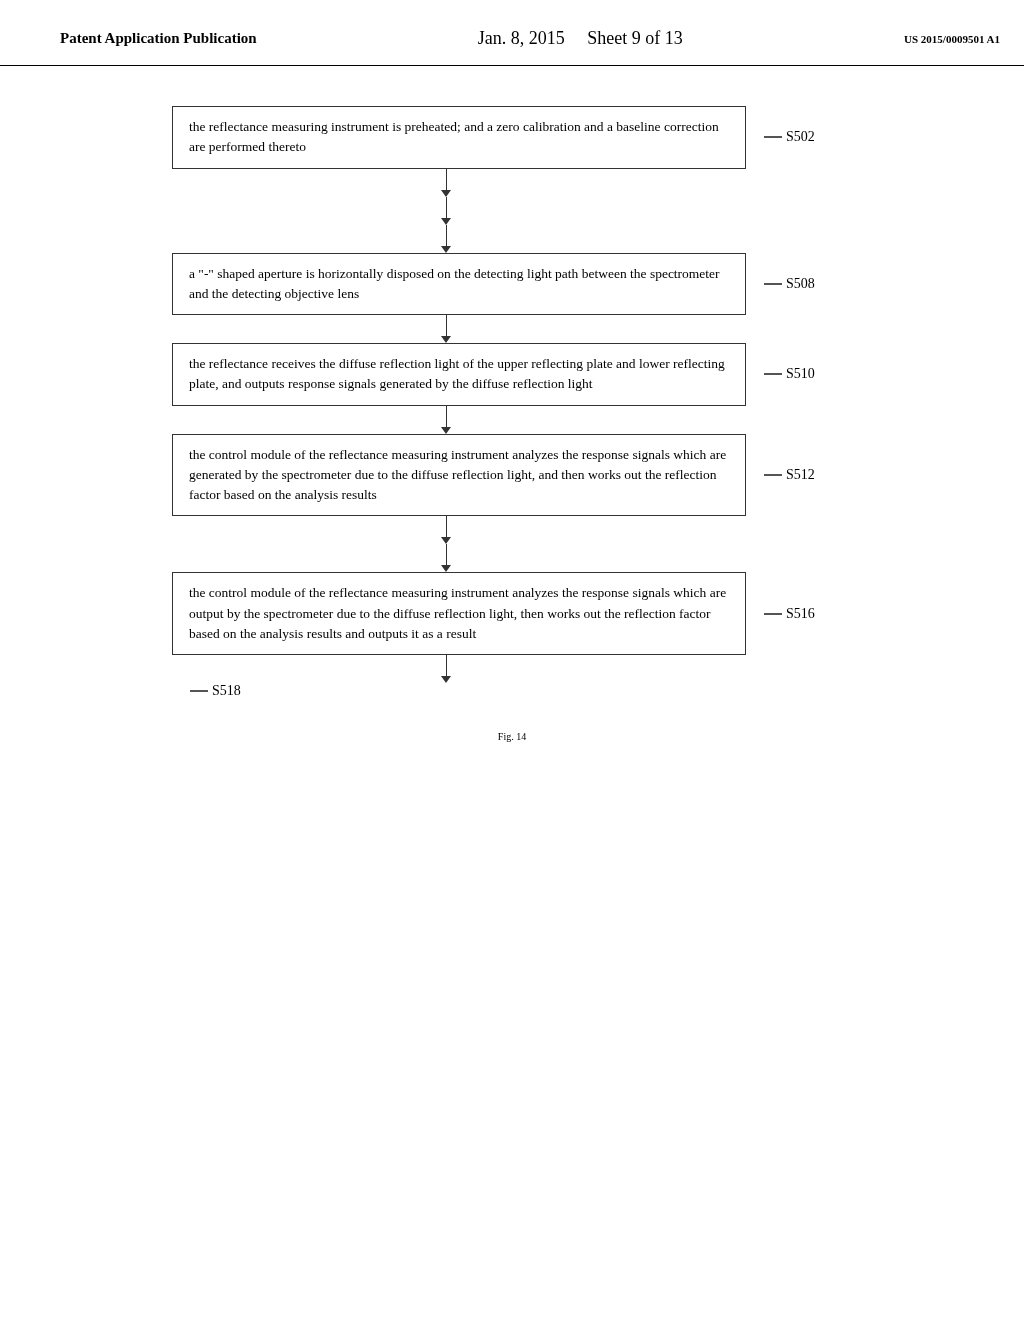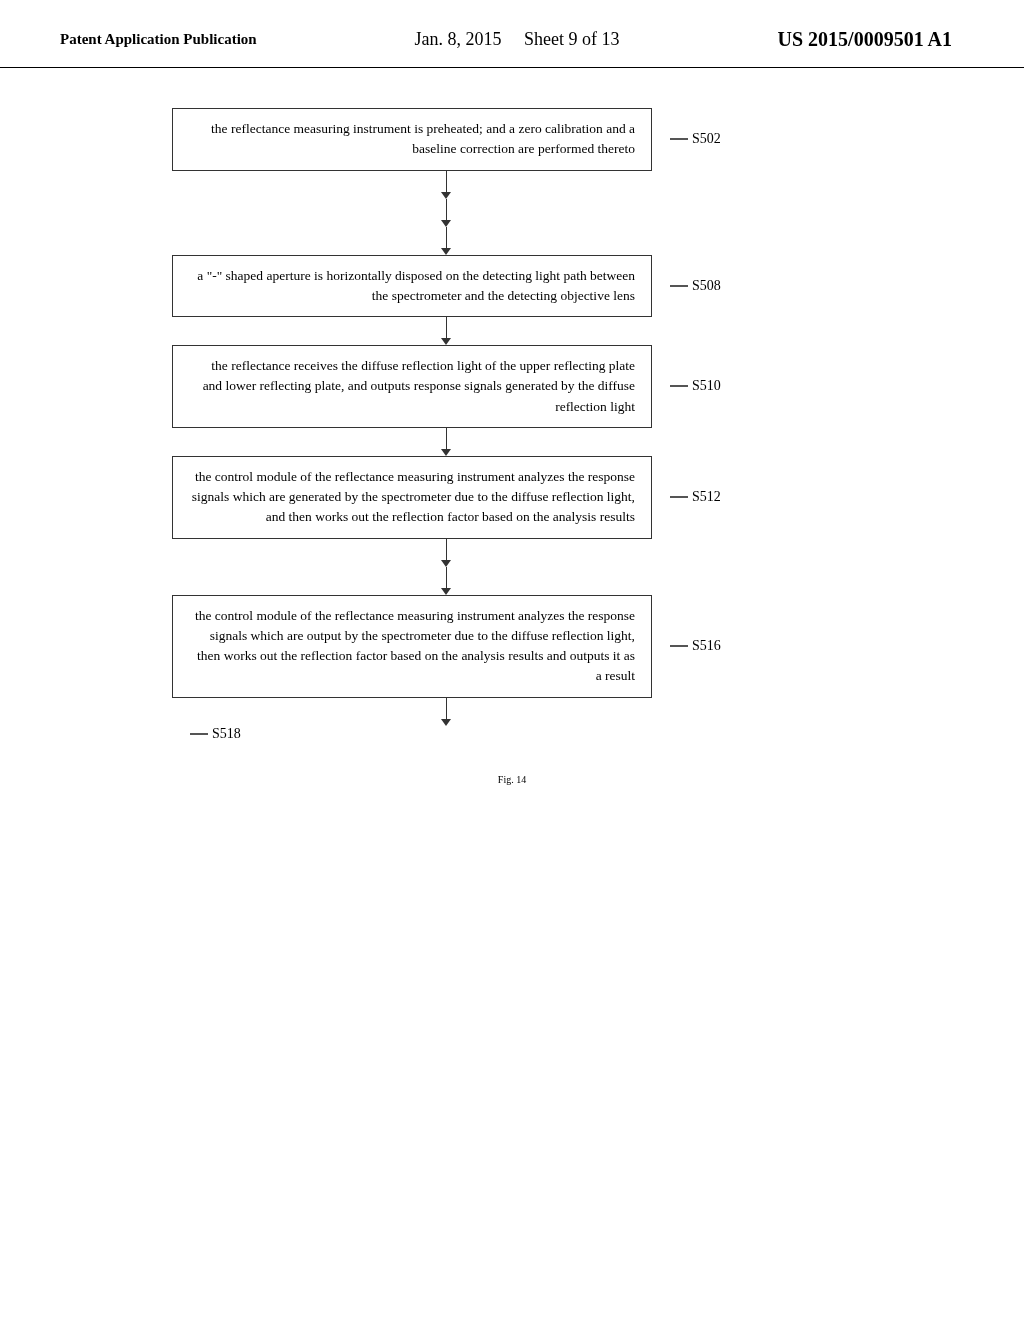--- a/index.html
+++ b/index.html
@@ -9,33 +9,33 @@
       width: 1024px;
       min-height: 1320px;
       position: relative;
     }
 
     
     .header {
       display: flex;
       justify-content: space-between;
       align-items: center;
-      padding: 28px 72px 16px 60px;
+      padding: 28px 24px 16px 60px;
       border-bottom: 1px solid #000;
     }
     .header-left {
       font-size: 15px;
       font-weight: bold;
     }
     .header-center {
       font-size: 18px;
       text-align: center;
     }
     .header-right {
-      font-size: 20px;
+      font-size: 11px;
       font-weight: bold;
     }
 
     
     .main {
       display: flex;
       flex-direction: column;
       align-items: center;
       padding: 40px 60px 40px 60px;
     }
@@ -51,22 +51,22 @@
     
     .step-row {
       display: flex;
       align-items: center;
       width: 100%;
       position: relative;
     }
 
     .step-box {
       border: 1px solid #333;
-      width: 480px;
-      text-align: right;
+      width: 574px;
+      text-align: left;
       padding: 10px 16px;
       font-size: 13.5px;
       line-height: 1.5;
       background: #fff;
     }
 
     .step-label {
       font-size: 14px;
       margin-left: 18px;
       white-space: nowrap;

